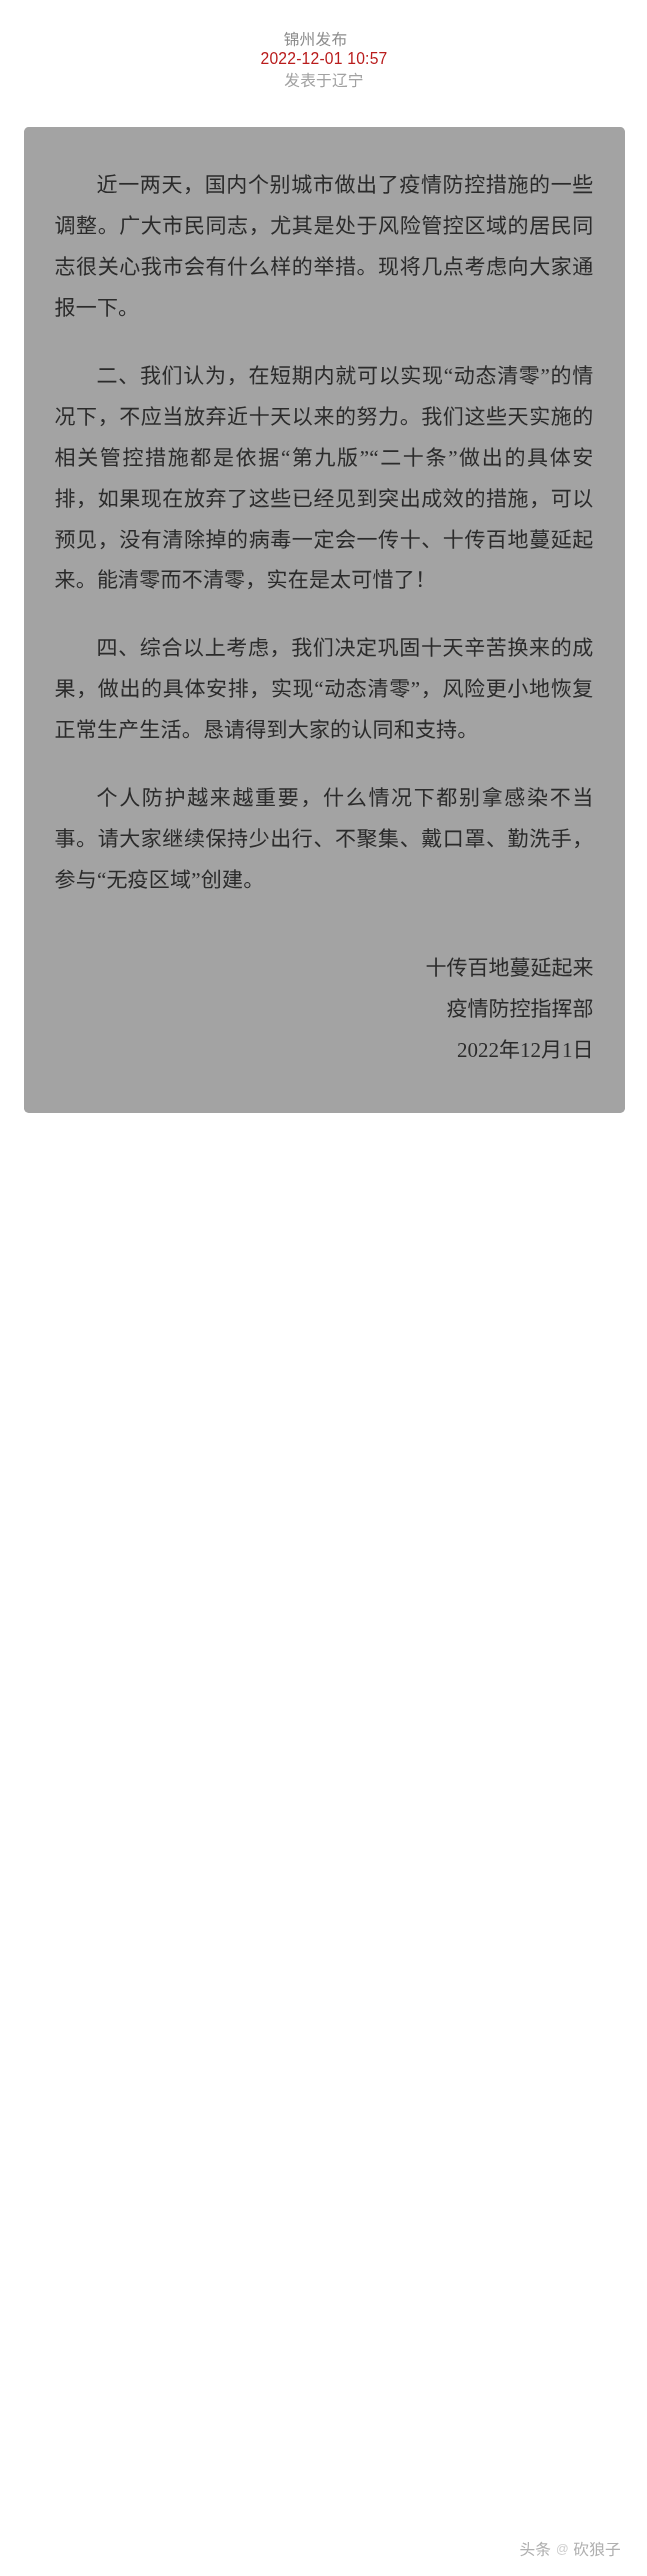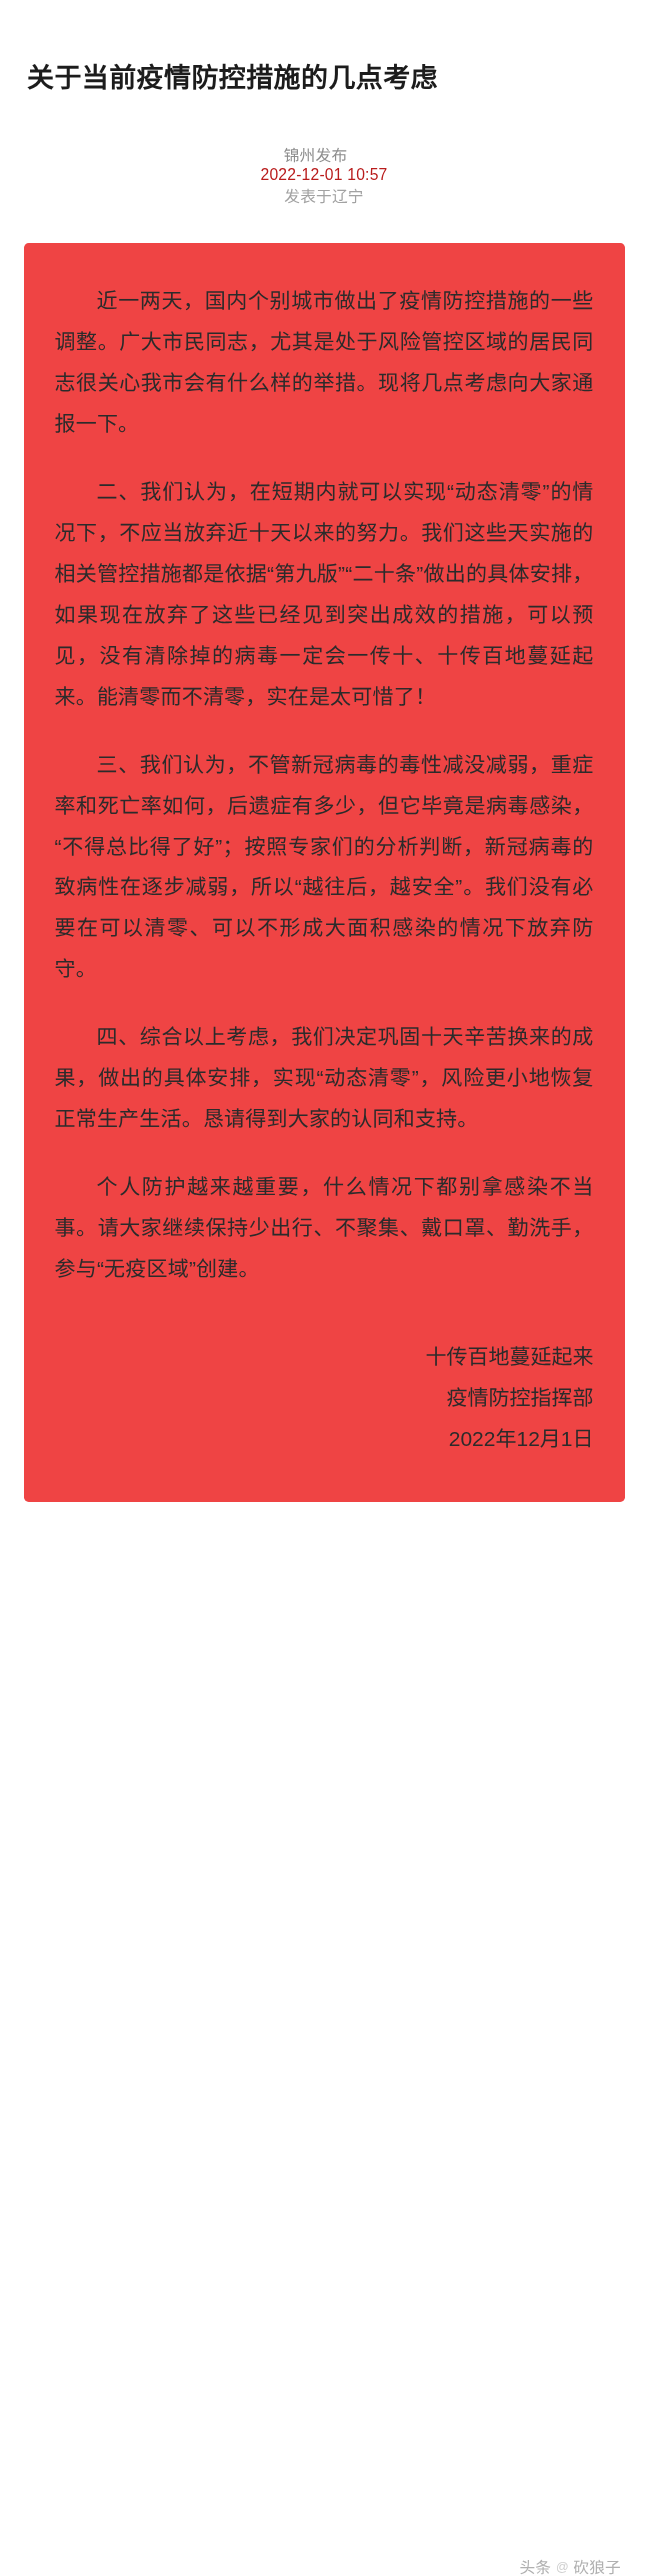--- a/index.html
+++ b/index.html
@@ -46,24 +46,25 @@
   .meta-time {
     color: #b91c1c;
     margin-right: 0;
   }
   .meta-location {
     color: #a2a2a2;
     font-family: Liberation Mono, monospace;
   }
   .card {
     margin: 36px 23.5px 0 23.5px;
-    background: #ef4444;
+    background: #a3a3a3;
     border-radius: 4.7px;
     padding: 38px 31px 42px 31px;
     box-sizing: border-box;
+    font-family: Liberation Serif, serif;
   }
   .para {
     font-size: 21px;
     line-height: 1.95;
     color: #2b2b2b;
     text-indent: 2em;
     margin: 0 0 27px 0;
     text-align: justify;
     letter-spacing: 0.2px;
   }
@@ -101,33 +102,31 @@
   .footer-sep {
     color: #cfcfcf;
     margin: 0 4.7px;
   }
 </style>
 </head>
 <body>
 
 <div class="page">
 
-  <h1 class="article-title">关于当前疫情防控措施的几点考虑</h1>
 
   <div class="meta-row">
     <span class="meta-source">锦州发布</span>
     <span class="meta-time">2022-12-01 10:57</span>
     <span class="meta-location">发表于辽宁</span>
   </div>
 
   <div class="card">
 
     <p class="para">近一两天，国内个别城市做出了疫情防控措施的一些调整。广大市民同志，尤其是处于风险管控区域的居民同志很关心我市会有什么样的举措。现将几点考虑向大家通报一下。</p>
     <p class="para">二、我们认为，在短期内就可以实现“动态清零”的情况下，不应当放弃近十天以来的努力。我们这些天实施的相关管控措施都是依据“第九版”“二十条”做出的具体安排，如果现在放弃了这些已经见到突出成效的措施，可以预见，没有清除掉的病毒一定会一传十、十传百地蔓延起来。能清零而不清零，实在是太可惜了！</p>
-    <p class="para">三、我们认为，不管新冠病毒的毒性减没减弱，重症率和死亡率如何，后遗症有多少，但它毕竟是病毒感染，“不得总比得了好”；按照专家们的分析判断，新冠病毒的致病性在逐步减弱，所以“越往后，越安全”。我们没有必要在可以清零、可以不形成大面积感染的情况下放弃防守。</p>
     <p class="para">四、综合以上考虑，我们决定巩固十天辛苦换来的成果，做出的具体安排，实现“动态清零”，风险更小地恢复正常生产生活。恳请得到大家的认同和支持。</p>
     <p class="para">个人防护越来越重要，什么情况下都别拿感染不当事。请大家继续保持少出行、不聚集、戴口罩、勤洗手，参与“无疫区域”创建。</p>
 
     <div class="signature">
       <div>十传百地蔓延起来</div>
       <div>疫情防控指挥部</div>
       <div>2022年12月1日</div>
     </div>
 
   </div>

